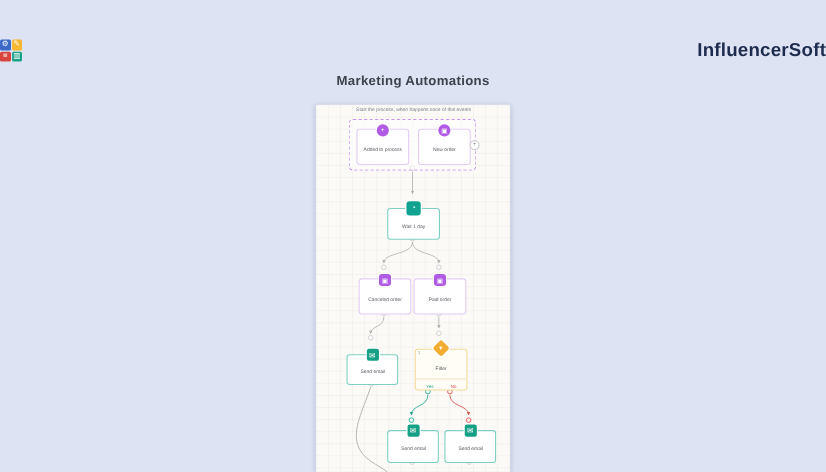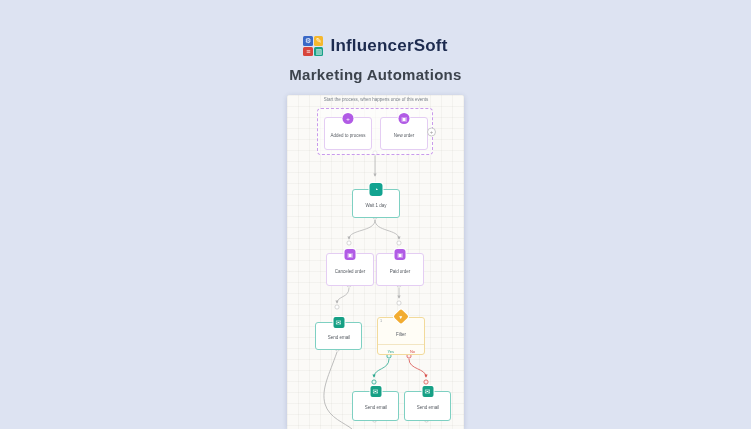--- a/index.html
+++ b/index.html
@@ -3,29 +3,29 @@
 <meta charset="utf-8">
 <style>
   html,body{margin:0;padding:0;}
   body{
     width:751px;height:429px;overflow:hidden;position:relative;
     background:#dde3f2;
     font-family:"Liberation Sans",sans-serif;
   }
   
   .header{position:absolute;top:36px;left:0;right:0;text-align:center;}
-  .brand-row{display:flex;align-items:center;justify-content:center;gap:7px;}
+  .brand-row{display:flex;align-items:center;justify-content:space-between;gap:7px;}
   .logo-mark{width:20px;height:20px;display:grid;grid-template-columns:1fr 1fr;grid-template-rows:1fr 1fr;gap:1px;}
   .logo-sq{display:flex;align-items:center;justify-content:center;font-size:7px;line-height:1;color:#fff;border-radius:1.5px;}
   .sq-blue{background:#3a69c7;}
   .sq-yellow{background:#f5b82e;}
   .sq-red{background:#d8453c;}
   .sq-teal{background:#19a188;}
   .brand{font-size:17px;font-weight:800;color:#1d2b4f;letter-spacing:.2px;}
-  .page-title{margin-top:10px;font-size:15px;font-weight:700;color:#3c434d;letter-spacing:.3px;}
+  .page-title{margin-top:10px;font-size:12px;font-weight:700;color:#3c434d;letter-spacing:.3px;}
 
   
   .panel{
     position:absolute;left:287px;top:95px;width:177px;height:334px;
     background-color:#fbfaf7;
     background-image:
       linear-gradient(rgba(110,110,100,0.055) 1px,transparent 1px),
       linear-gradient(90deg,rgba(110,110,100,0.055) 1px,transparent 1px);
     background-size:11px 11px;
     box-shadow:0 1px 5px rgba(60,70,110,0.2);

